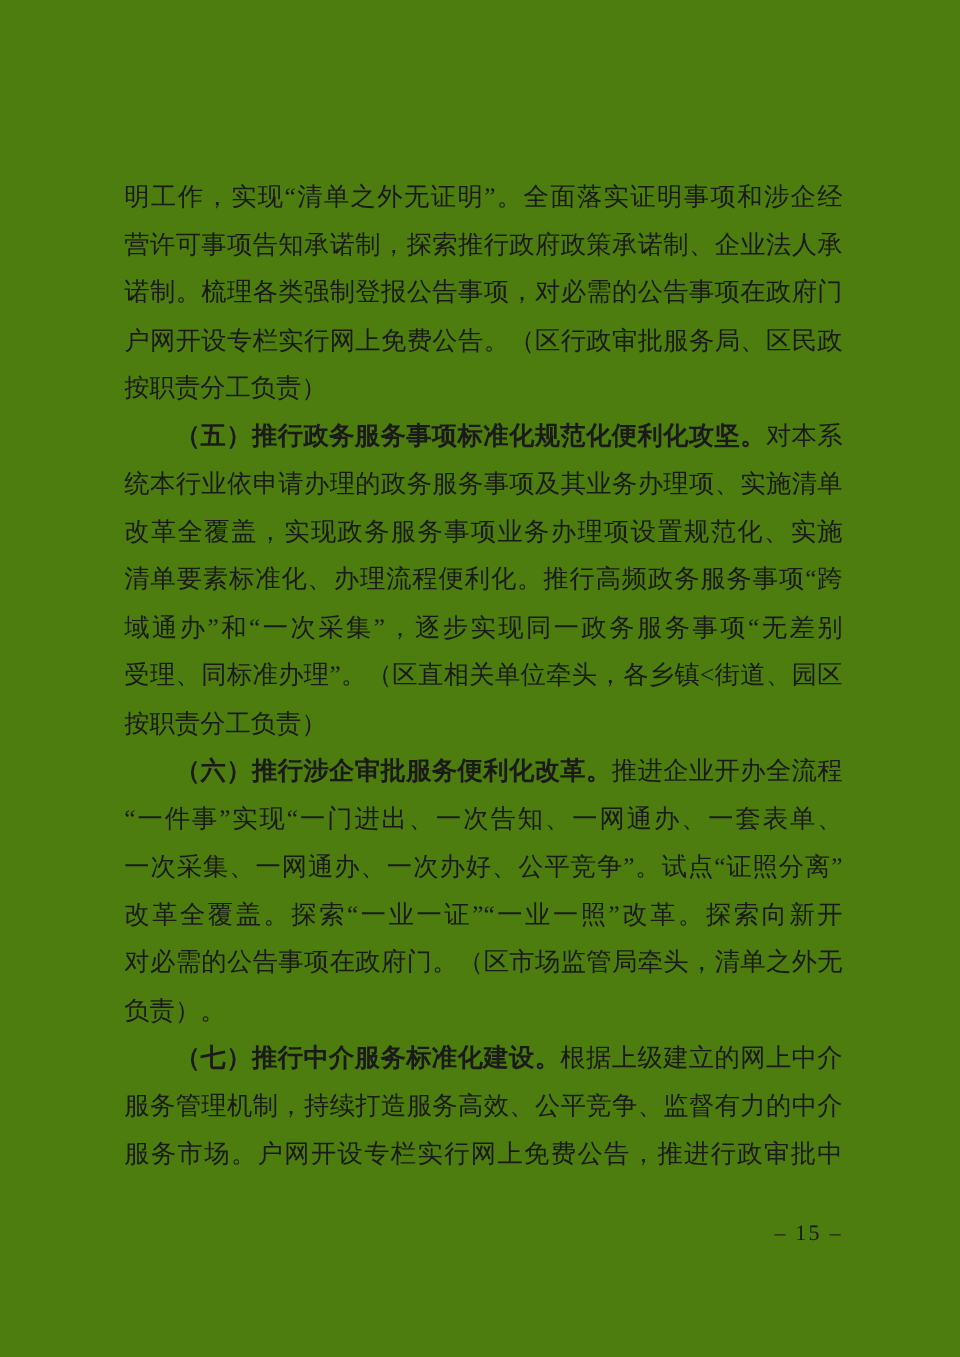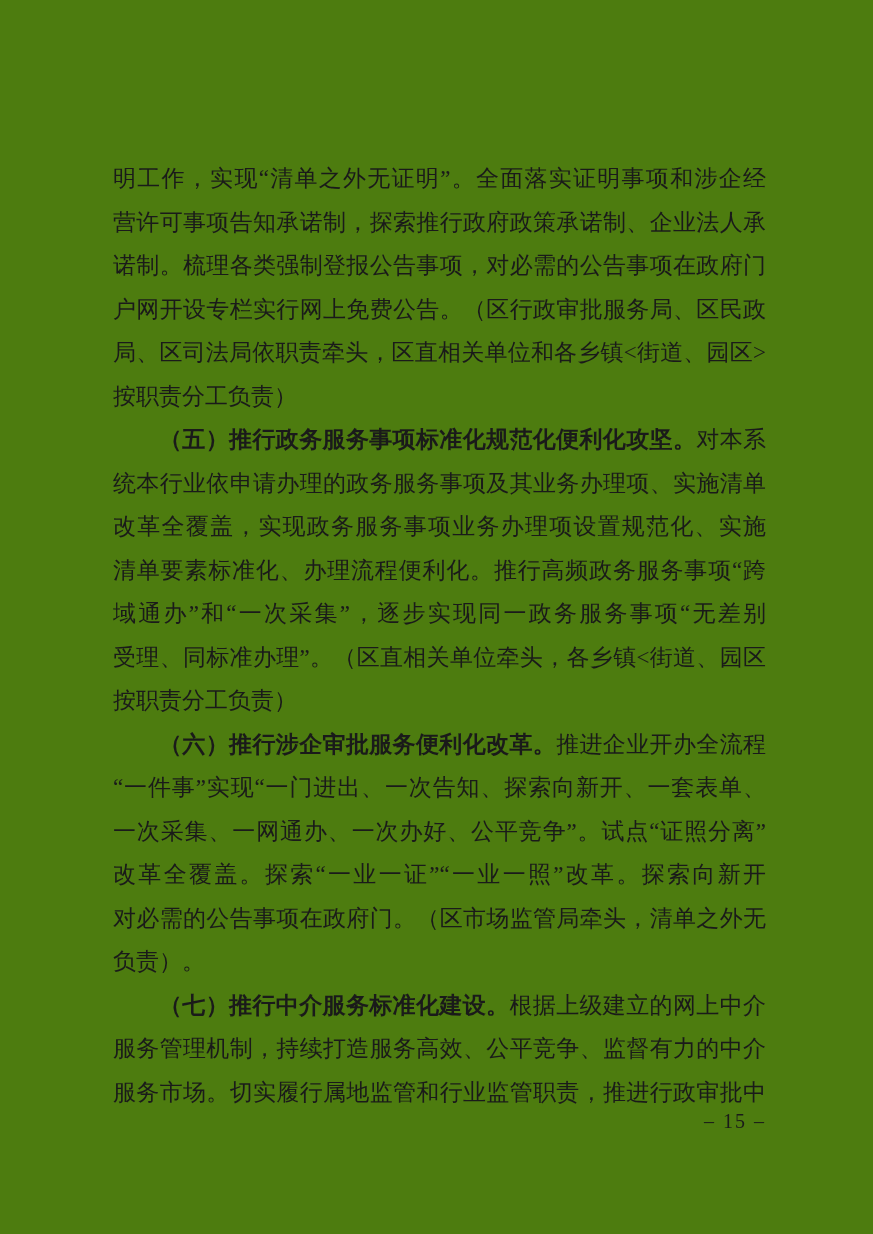--- a/index.html
+++ b/index.html
@@ -49,40 +49,39 @@
 </head>
 <body>
 
 <div class="page">
   <div class="text-block">
       <div class="paragraph">
         <div class="line"><span class="seg-b">明工作，实现“清单之外无证明”。全面落实证明事项和涉企经</span></div>
         <div class="line"><span class="seg-b">营许可事项告知承诺制，探索推行政府政策承诺制、企业法人承</span></div>
         <div class="line"><span class="seg-b">诺制。梳理各类强制登报公告事项，对必需的公告事项在政府门</span></div>
         <div class="line"><span class="seg-b">户网开设专栏实行网上免费公告。</span><span class="seg-k">（区行政审批服务局、区民政</span></div>
-        <div class="line"><span class="seg-k">局、区司法局依职责牵头，区直相关单位和各乡镇&lt;街道、园区&gt;</span></div>
         <div class="line last"><span class="seg-k">按职责分工负责）</span></div>
       </div>
       <div class="paragraph">
         <div class="line indent"><span class="seg-h">（五）推行政务服务事项标准化规范化便利化攻坚。</span><span class="seg-b">对本系</span></div>
         <div class="line"><span class="seg-b">统本行业依申请办理的政务服务事项及其业务办理项、实施清单</span></div>
         <div class="line"><span class="seg-b">改革全覆盖，实现政务服务事项业务办理项设置规范化、实施</span></div>
         <div class="line"><span class="seg-b">清单要素标准化、办理流程便利化。推行高频政务服务事项“跨</span></div>
         <div class="line"><span class="seg-b">域通办”和“一次采集”，逐步实现同一政务服务事项“无差别</span></div>
         <div class="line"><span class="seg-b">受理、同标准办理”。</span><span class="seg-k">（区直相关单位牵头，各乡镇&lt;街道、园区&gt;</span></div>
         <div class="line last"><span class="seg-k">按职责分工负责）</span></div>
       </div>
       <div class="paragraph">
         <div class="line indent"><span class="seg-h">（六）推行涉企审批服务便利化改革。</span><span class="seg-b">推进企业开办全流程</span></div>
-        <div class="line"><span class="seg-b">“一件事”实现“一门进出、一次告知、探索向新开、一套表单、</span></div>
+        <div class="line"><span class="seg-b">“一件事”实现“一门进出、一次告知、一网通办、一套表单、</span></div>
         <div class="line"><span class="seg-b">一次采集、一网通办、一次办好、公平竞争”。试点“证照分离”</span></div>
         <div class="line"><span class="seg-b">改革全覆盖。探索“一业一证”“一业一照”改革。探索向新开</span></div>
         <div class="line"><span class="seg-b">对必需的公告事项在政府门。</span><span class="seg-k">（区市场监管局牵头，清单之外无证明</span></div>
         <div class="line last"><span class="seg-k">负责）</span><span class="seg-b">。</span></div>
       </div>
       <div class="paragraph">
         <div class="line indent"><span class="seg-h">（七）推行中介服务标准化建设。</span><span class="seg-b">根据上级建立的网上中介</span></div>
         <div class="line"><span class="seg-b">服务管理机制，持续打造服务高效、公平竞争、监督有力的中介</span></div>
-        <div class="line"><span class="seg-b">服务市场。切实履行属地监管和行业监管职责，推进行政审批中</span></div>
+        <div class="line"><span class="seg-b">服务市场。户网开设专栏实行网上免费公告，推进行政审批中</span></div>
       </div>
     </div>
   <div class="page-number">– 15 –</div>
 </div>
 
 </body></html>

